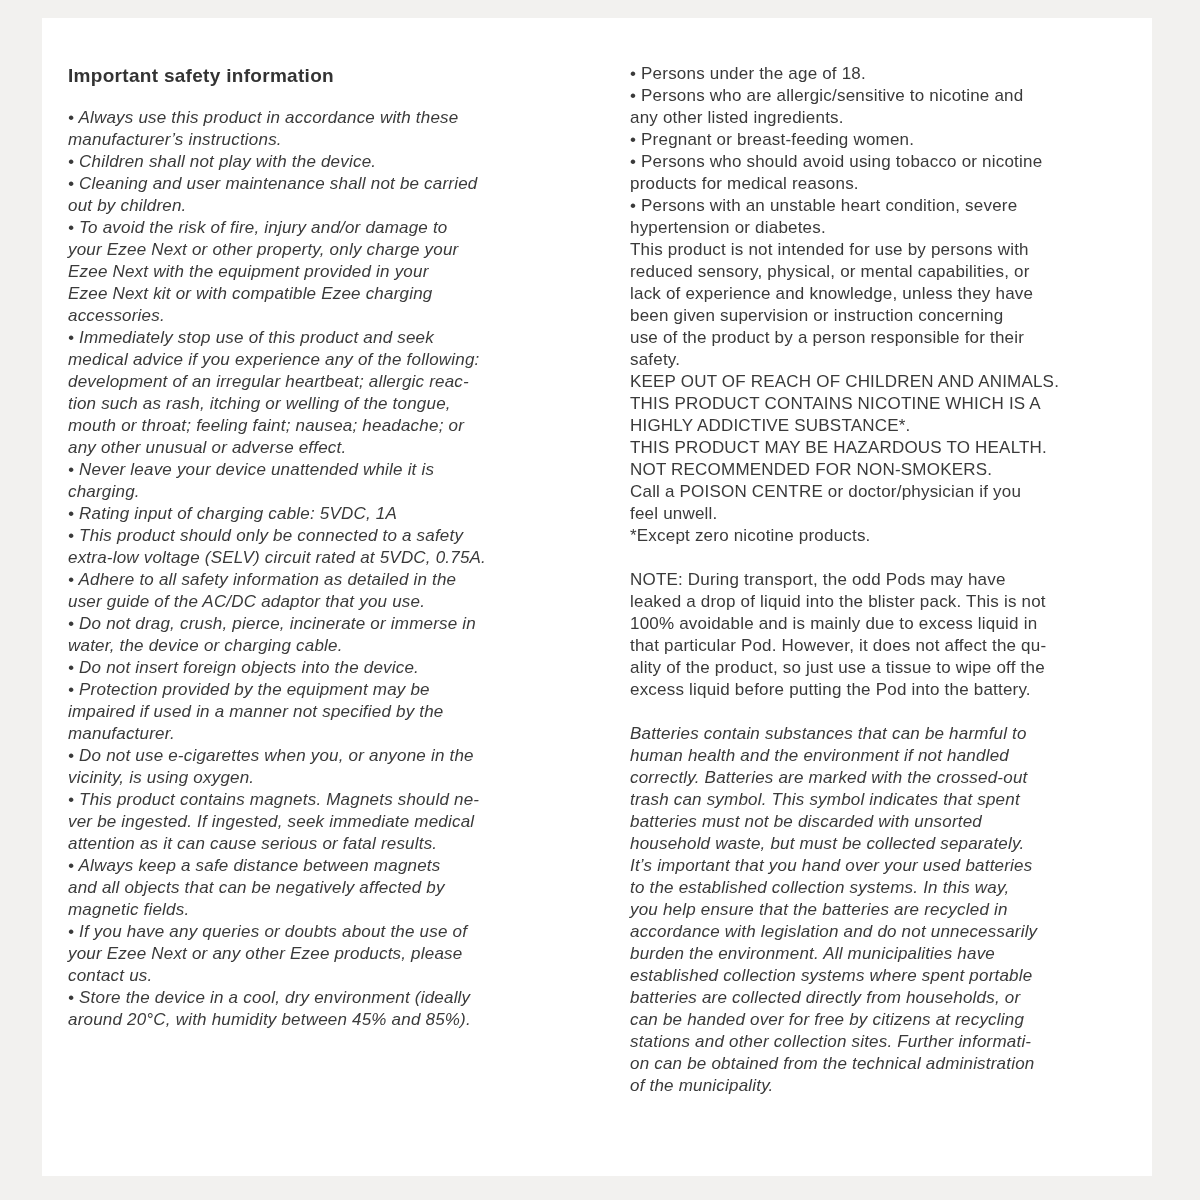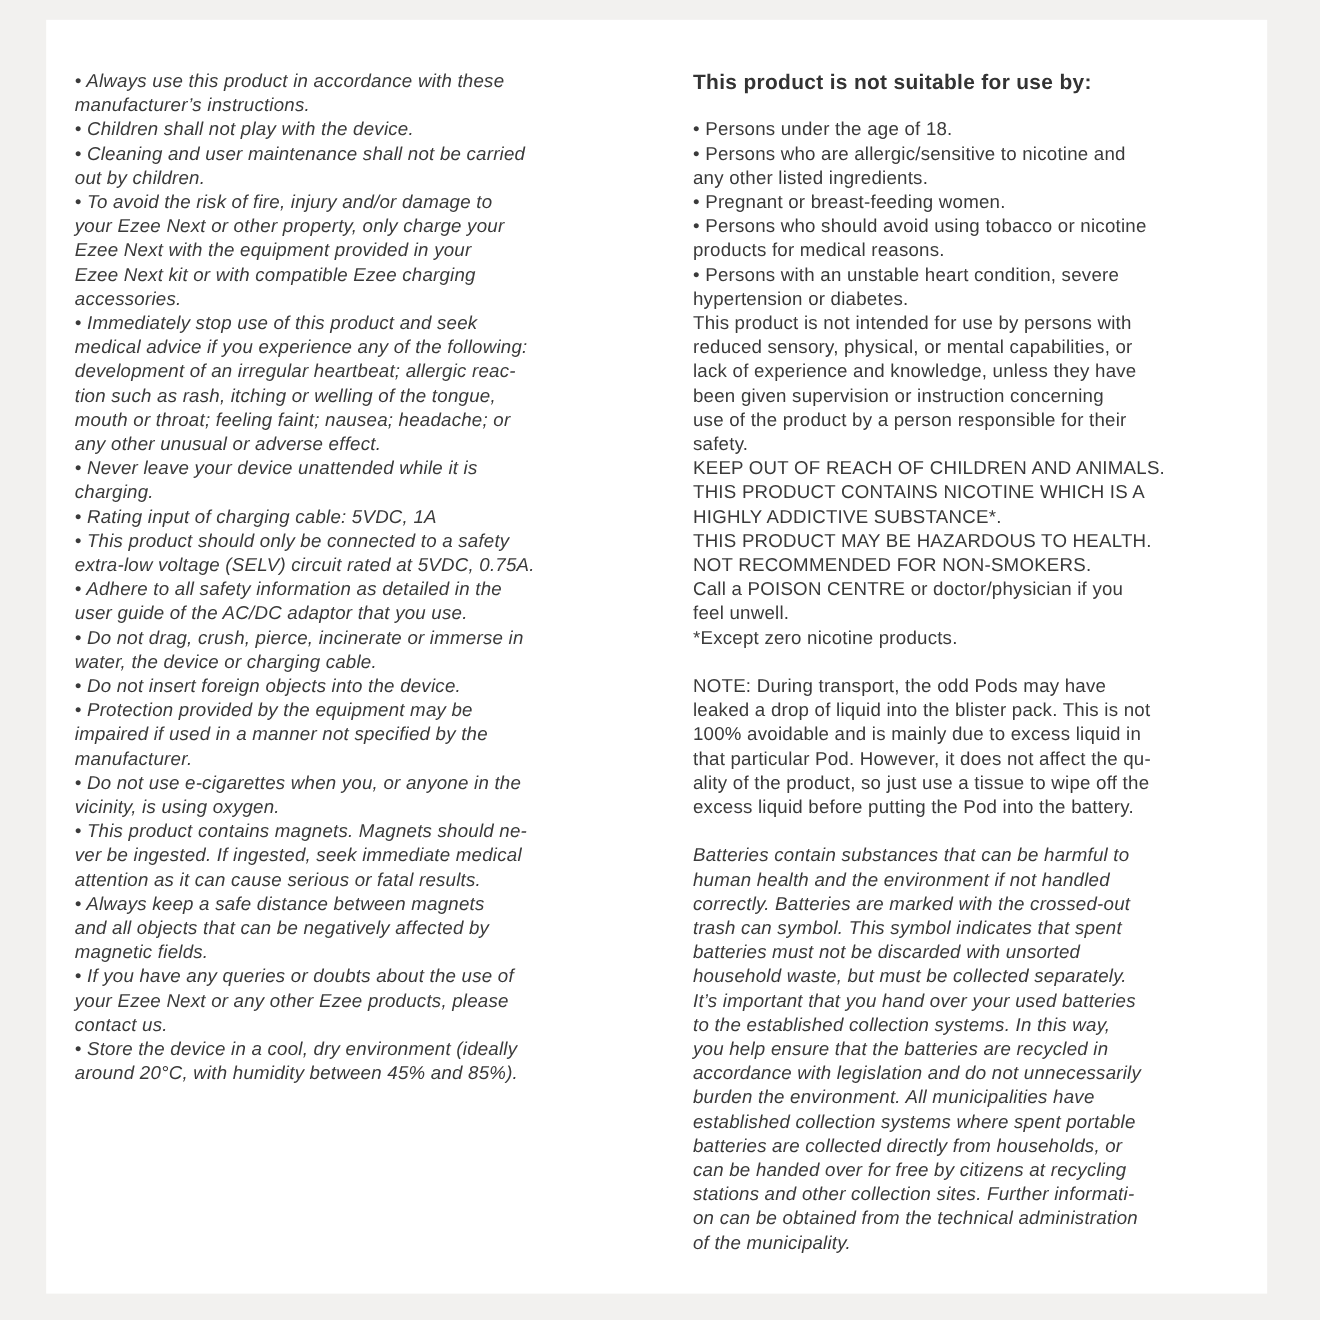--- a/index.html
+++ b/index.html
@@ -54,20 +54,21 @@
   }
   .body:last-child { margin-bottom: 0; font-style: italic; }
 </style>
 </head>
 <body>
 
 <div class="page">
   <div class="card">
 
     <section class="col col-left">
+      <h2 class="heading">Important safety information</h2>
       <p class="body">• Always use this product in accordance with these
 manufacturer’s instructions.
 • Children shall not play with the device.
 • Cleaning and user maintenance shall not be carried
 out by children.
 • To avoid the risk of fire, injury and/or damage to
 your Ezee Next or other property, only charge your
 Ezee Next with the equipment provided in your
 Ezee Next kit or with compatible Ezee charging
 accessories.
@@ -99,21 +100,20 @@
 and all objects that can be negatively affected by
 magnetic fields.
 • If you have any queries or doubts about the use of
 your Ezee Next or any other Ezee products, please
 contact us.
 • Store the device in a cool, dry environment (ideally
 around 20°C, with humidity between 45% and 85%).</p>
     </section>
 
     <section class="col col-right">
-      <h2 class="heading">This product is not suitable for use by:</h2>
       <p class="body">• Persons under the age of 18.
 • Persons who are allergic/sensitive to nicotine and
 any other listed ingredients.
 • Pregnant or breast-feeding women.
 • Persons who should avoid using tobacco or nicotine
 products for medical reasons.
 • Persons with an unstable heart condition, severe
 hypertension or diabetes.
 This product is not intended for use by persons with
 reduced sensory, physical, or mental capabilities, or

